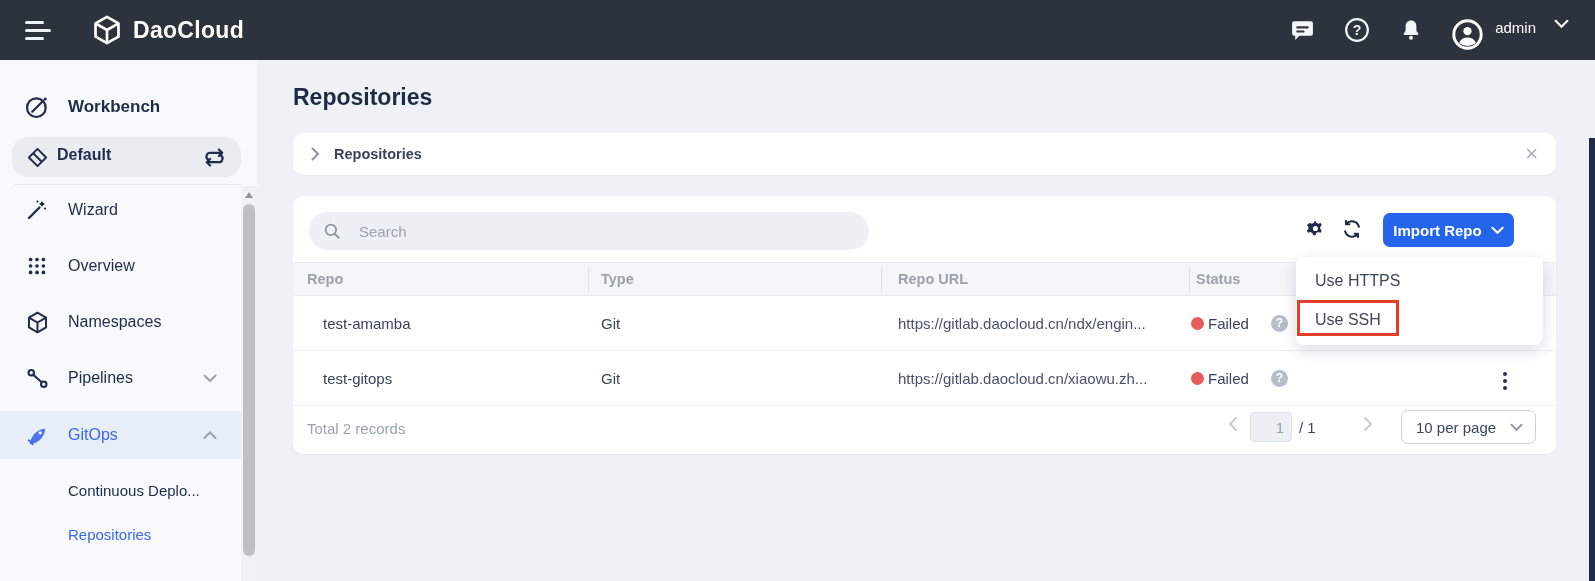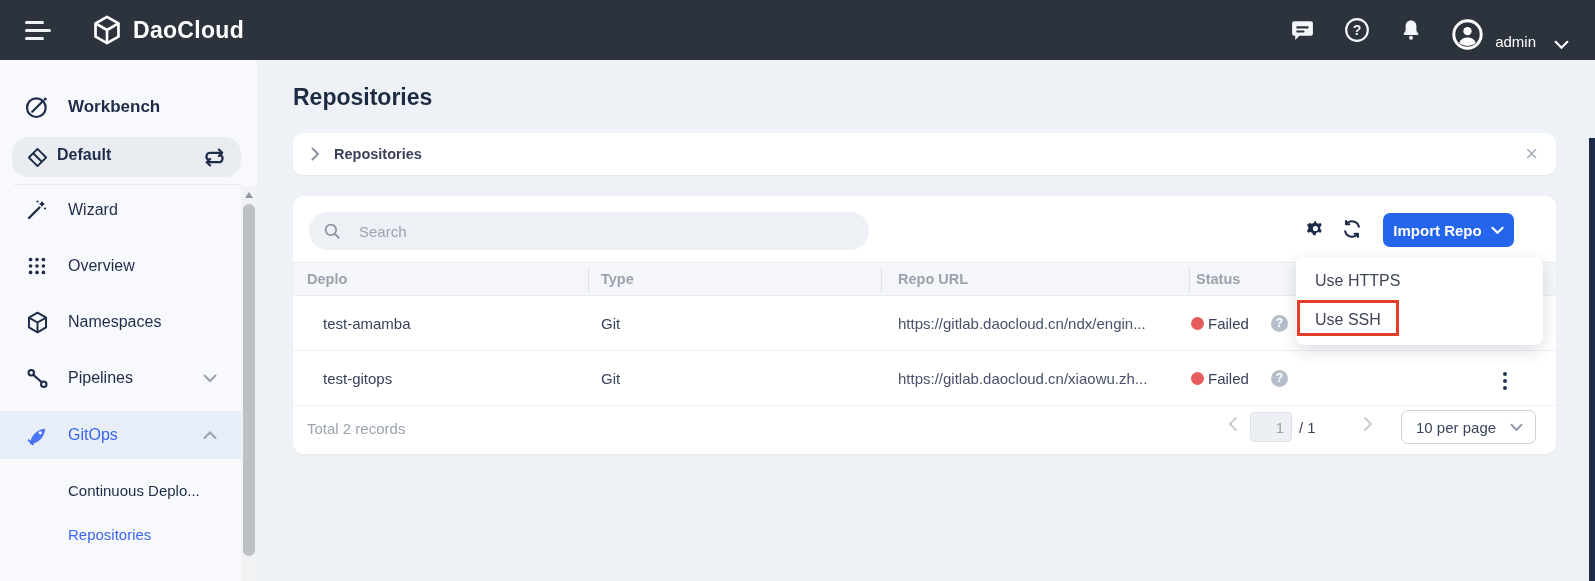--- a/index.html
+++ b/index.html
@@ -7,21 +7,21 @@
   body { font-family:"Liberation Sans", sans-serif; background:#eef1f5; position:relative; color:#1e2c49; }
 
   
   #topbar { position:absolute; left:0; top:0; width:1595px; height:60px; background:#2d333c; display:flex; align-items:center; z-index:80; }
   .burger { margin-left:25px; display:flex; flex-direction:column; gap:5px; cursor:pointer; }
   .burger span { height:3px; border-radius:2px; background:#eef1f5; display:block; }
   .burger .b1{width:19px;} .burger .b2{width:26px;} .burger .b3{width:19px;}
   .brand { display:flex; align-items:center; gap:10px; margin-left:40px; }
   .brand-name { color:#fff; font-size:23px; font-weight:700; letter-spacing:.3px; }
   .tb-right { margin-left:auto; display:flex; align-items:center; gap:29px; padding-right:26px; color:#f3f6fa; }
-  .tb-user { display:flex; align-items:flex-end; gap:12px;margin-top:8px; }
+  .tb-user { display:flex; align-items:flex-start; gap:12px;margin-top:8px; }
   .tb-user-name { color:#fff; font-size:15px; }
 
   
   #sidebar { position:absolute; left:0; top:60px; width:257px; height:521px; background:#f7f9fc; }
   .side-row { position:absolute; left:0; display:flex; align-items:center; }
   .side-icon { width:26px; height:26px; display:flex; align-items:center; justify-content:center; position:absolute; left:24px; color:#1e2c49; }
   .side-label { position:absolute; left:68px; font-size:16px; color:#1e2c49; white-space:nowrap; }
   .chev { position:absolute; left:203px; color:#97a1b0; }
   .workbench-label { font-size:17px; font-weight:700; }
   .pill { position:absolute; left:12px; top:77px; width:229px; height:40px; background:#e9edf2; border-radius:16px; }
@@ -302,21 +302,21 @@
         </svg>
     </span>
     <button class="import-btn">
       <span>Import Repo</span>
       <svg width="13" height="9" viewBox="0 0 14 9" fill="none" stroke="#fff" stroke-width="2.2" stroke-linecap="round">
           <path d="M1.5 1.5L7 7l5.5-5.5"></path>
         </svg>
     </button>
 
     <div class="thead">
-      <span class="th th-name">Deplo</span>
+      <span class="th th-name">Repo</span>
       <span class="th th-type">Type</span>
       <span class="th th-url">Repo URL</span>
       <span class="th th-status">Status</span>
       <span class="col-div cd1"></span>
       <span class="col-div cd2"></span>
       <span class="col-div cd3"></span>
     </div>
 
     <div class="trow row1">
       <span class="td td-name">test-amamba</span>

